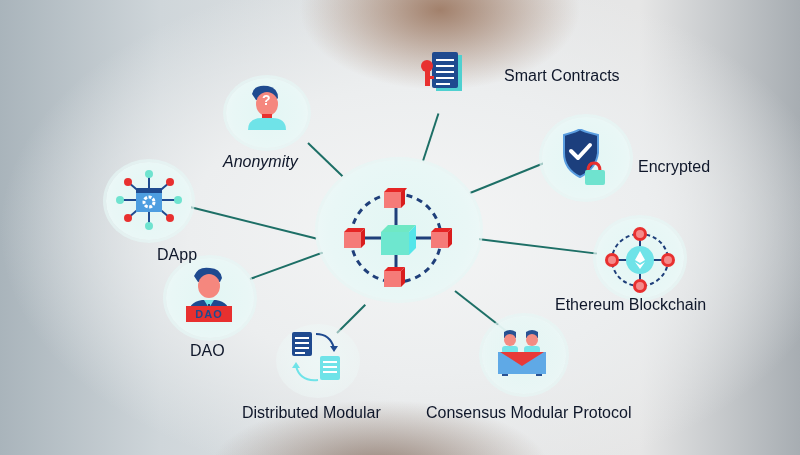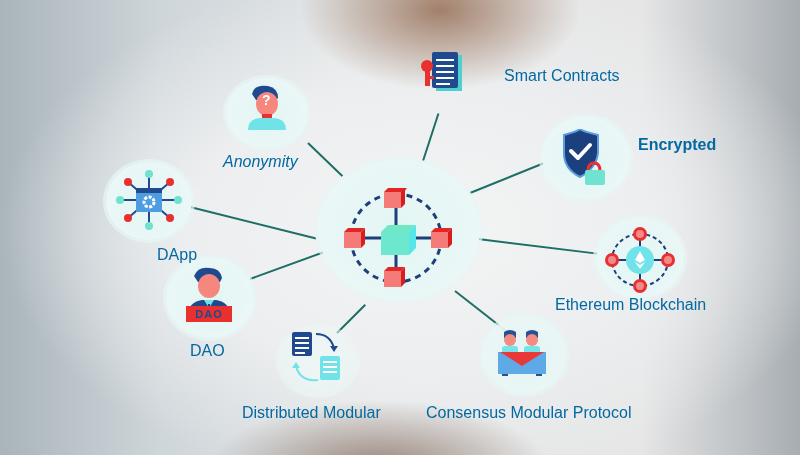--- a/index.html
+++ b/index.html
@@ -4,21 +4,21 @@
 <style>
 html,body{margin:0;padding:0;}
 body{width:800px;height:455px;overflow:hidden;position:relative;font-family:"Liberation Sans",sans-serif;
 background:
  radial-gradient(ellipse 140px 80px at 440px 10px, rgba(150,110,85,0.85), rgba(150,110,85,0) 100%),
  radial-gradient(ellipse 170px 70px at 380px 470px, rgba(130,105,90,0.8), rgba(130,105,90,0) 100%),
  radial-gradient(ellipse 420px 260px at 420px 230px, #f4f5f5 0%, #eceeef 55%, rgba(220,226,230,0) 100%),
  linear-gradient(90deg,#a9b4bb 0%,#cfd6da 20%,#e4e6e7 50%,#e6e6e6 80%,#a7adb2 100%);}
 .line{position:absolute;height:2px;background:#1d6f66;transform-origin:0 50%;}
 .circle{position:absolute;border-radius:50%;background:radial-gradient(circle,#e3f6f4 0%,#e9f7f6 65%,#f1f9f9 100%);box-shadow:0 0 0 3px rgba(230,247,245,0.7);}
-.label{position:absolute;font-size:16px;color:#0369a1;white-space:nowrap;}
+.label{position:absolute;font-size:16px;color:#0f172a;white-space:nowrap;}
 .icon{position:absolute;}
 </style>
 </head>
 <body>
 
 <div class="line" style="left:423px;top:160px;width:50px;transform:rotate(-72deg);"></div>
 <div class="line" style="left:470px;top:192px;width:80px;transform:rotate(-22deg);"></div>
 <div class="line" style="left:478px;top:238px;width:120px;transform:rotate(7deg);"></div>
 <div class="line" style="left:455px;top:290px;width:72px;transform:rotate(38deg);"></div>
 <div class="line" style="left:337px;top:332px;width:40px;transform:rotate(-45deg);"></div>
@@ -68,21 +68,21 @@
 <div class="label" style="left:504px;top:67px;">Smart Contracts</div>
 
 <div class="circle" style="left:542px;top:117px;width:88px;height:82px;">
  <svg class="icon" width="60" height="60" viewBox="0 0 60 60" style="left:14px;top:12px;">
   <path d="M8 6 Q22 2 24 0 Q26 2 42 6 L42 24 Q40 40 24 48 Q8 40 8 24 Z" fill="#1c3f7d" stroke="#5a9de0" stroke-width="2"></path>
   <path d="M15 22 L22 29 L34 16" fill="none" stroke="#fff" stroke-width="4" stroke-linecap="round" stroke-linejoin="round"></path>
   <path d="M32 42 Q32 34 38 34 Q44 34 44 42" fill="none" stroke="#e8302f" stroke-width="3"></path>
   <rect x="29" y="41" width="20" height="15" rx="2" fill="#6fe3cf"></rect>
  </svg>
 </div>
-<div class="label" style="left:638px;top:136px;font-weight:bold;">Encrypted</div>
+<div class="label" style="left:638px;top:158px;">Encrypted</div>
 
 <div class="circle" style="left:596px;top:218px;width:88px;height:80px;">
  <svg class="icon" width="88" height="80" viewBox="0 0 88 80" style="left:0;top:0;">
   <ellipse cx="44" cy="42" rx="28" ry="26" fill="none" stroke="#1f3f7a" stroke-width="2" stroke-dasharray="4 3"></ellipse>
   <line x1="44" y1="16" x2="44" y2="68" stroke="#1f3f7a" stroke-width="2"></line>
       <line x1="16" y1="42" x2="72" y2="42" stroke="#1f3f7a" stroke-width="2"></line>
   <circle cx="44" cy="42" r="14" fill="#6fe3e8"></circle>
   <polygon points="44,33 49,42 44,45 39,42" fill="#fff"></polygon>
       <polygon points="39,44 44,47 49,44 44,51" fill="#fff"></polygon>
   <circle cx="44" cy="16" r="7" fill="#e8302f"></circle>

